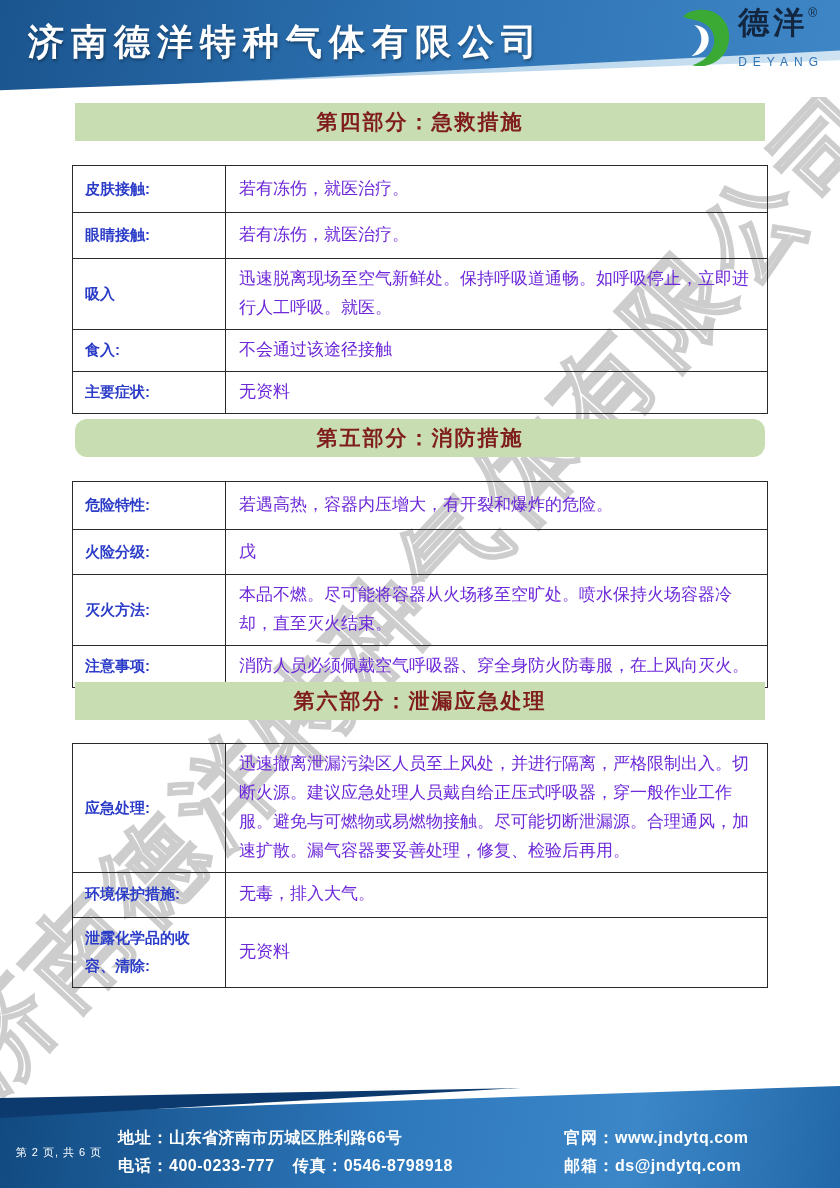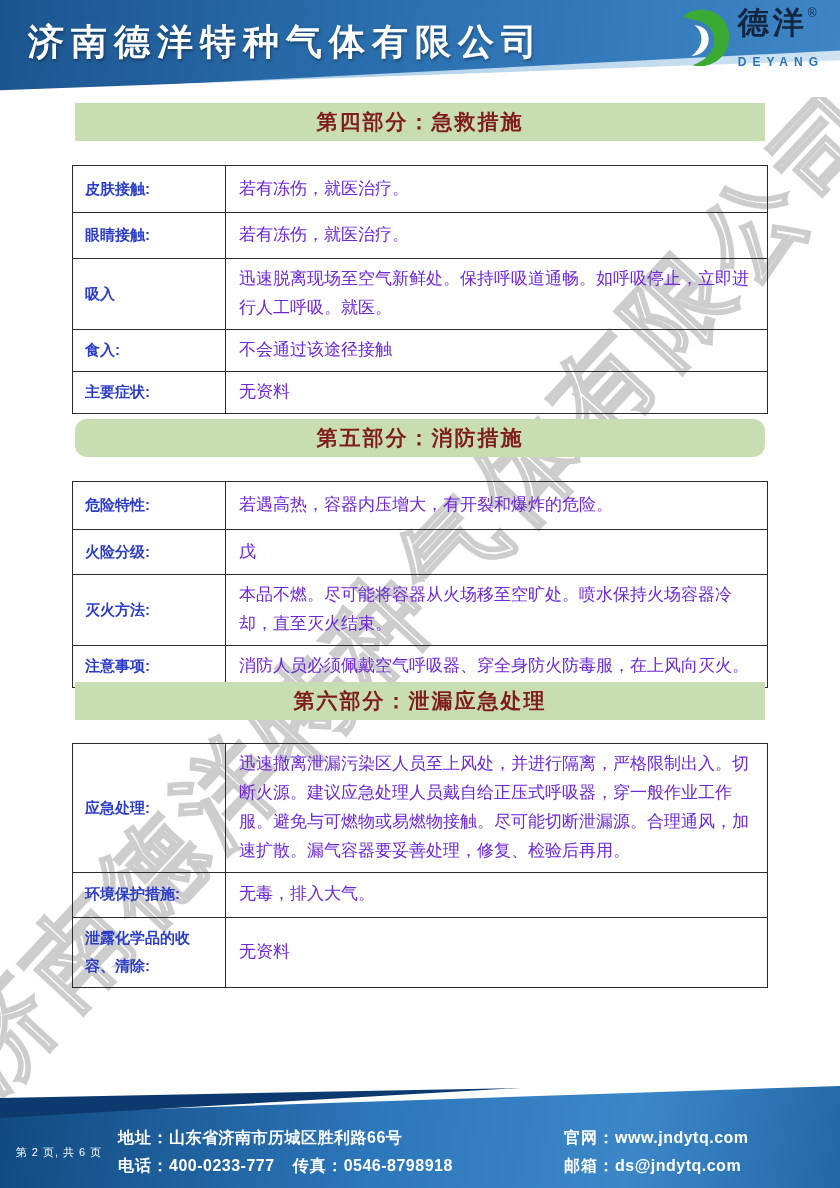--- a/index.html
+++ b/index.html
@@ -45,21 +45,21 @@
   .logo-d { width: 58px; height: 62px; margin-right: 4px; }
   .logo-texts { display: flex; flex-direction: column; align-items: flex-start; }
   .logo-cn-row { display: flex; align-items: flex-start; }
   .logo-cn {
     font-size: 31px; font-weight: bold; color: #12263f;
     letter-spacing: 4px; line-height: 1.1;
     font-family: "Liberation Serif", "DejaVu Serif", serif;
   }
   .logo-reg { font-size: 12px; color: #12263f; margin-top: 0px; }
   .logo-en {
-    font-size: 12px; font-weight: bold; color: #2e74b5;
+    font-size: 12px; font-weight: normal; color: #2e74b5;
     letter-spacing: 6px; margin-top: 15px;
   }
 
   
   .watermark {
     position: absolute; left: -340px; top: 520px;
     width: 1520px;
     text-align: center;
     transform: rotate(-47deg);
     transform-origin: center;

